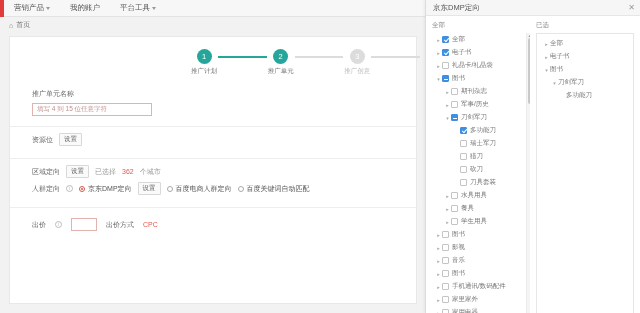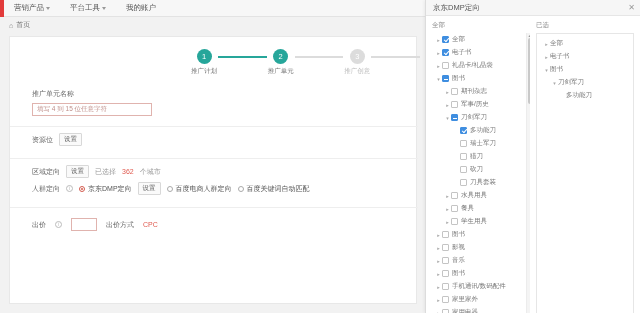--- a/index.html
+++ b/index.html
@@ -144,25 +144,25 @@
 </head>
 <body>
 
 <div id="topnav">
   <div class="redbar"></div>
   <div class="navitem">
     <span>营销产品</span>
     <span class="caret"></span>
   </div>
   <div class="navitem">
+    <span>我的账户</span>
+  </div>
+  <div class="navitem">
     <span>平台工具</span>
     <span class="caret"></span>
-  </div>
-  <div class="navitem">
-    <span>我的账户</span>
   </div>
 </div>
 
 <div id="breadcrumb">
   <span class="home-ico">⌂</span>
   <span>首页</span>
 </div>
 
 <div id="card">
 

